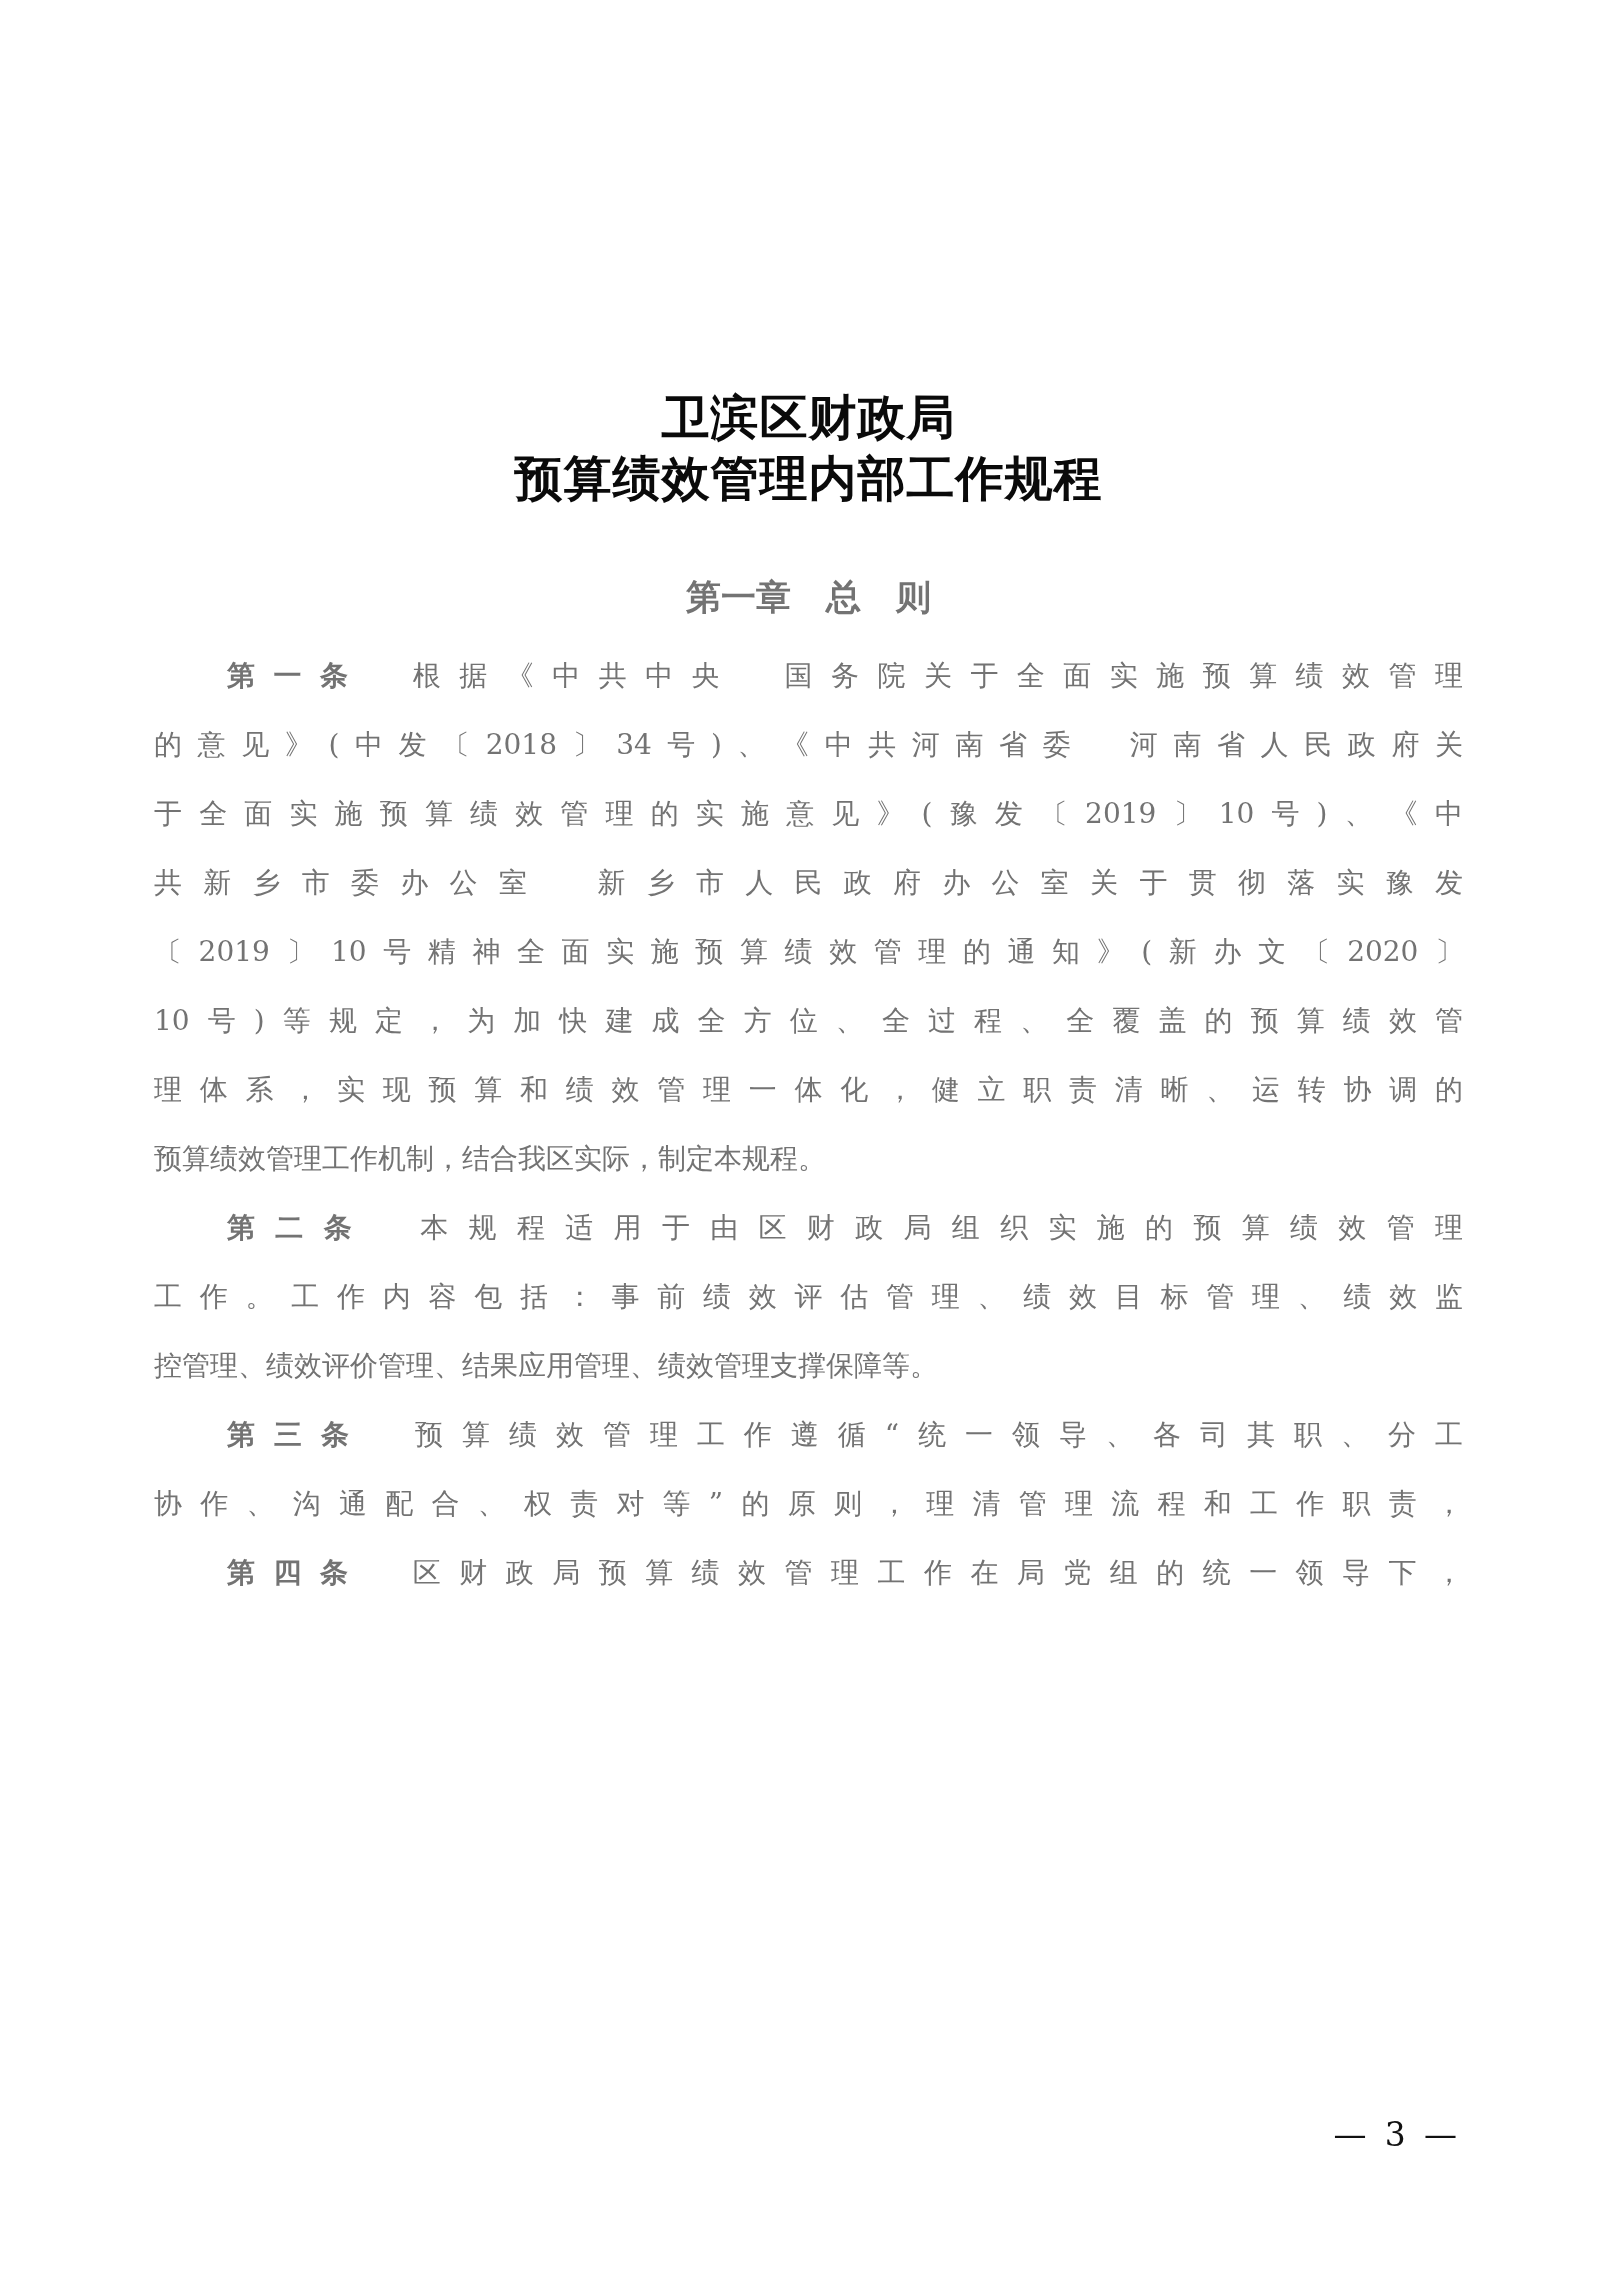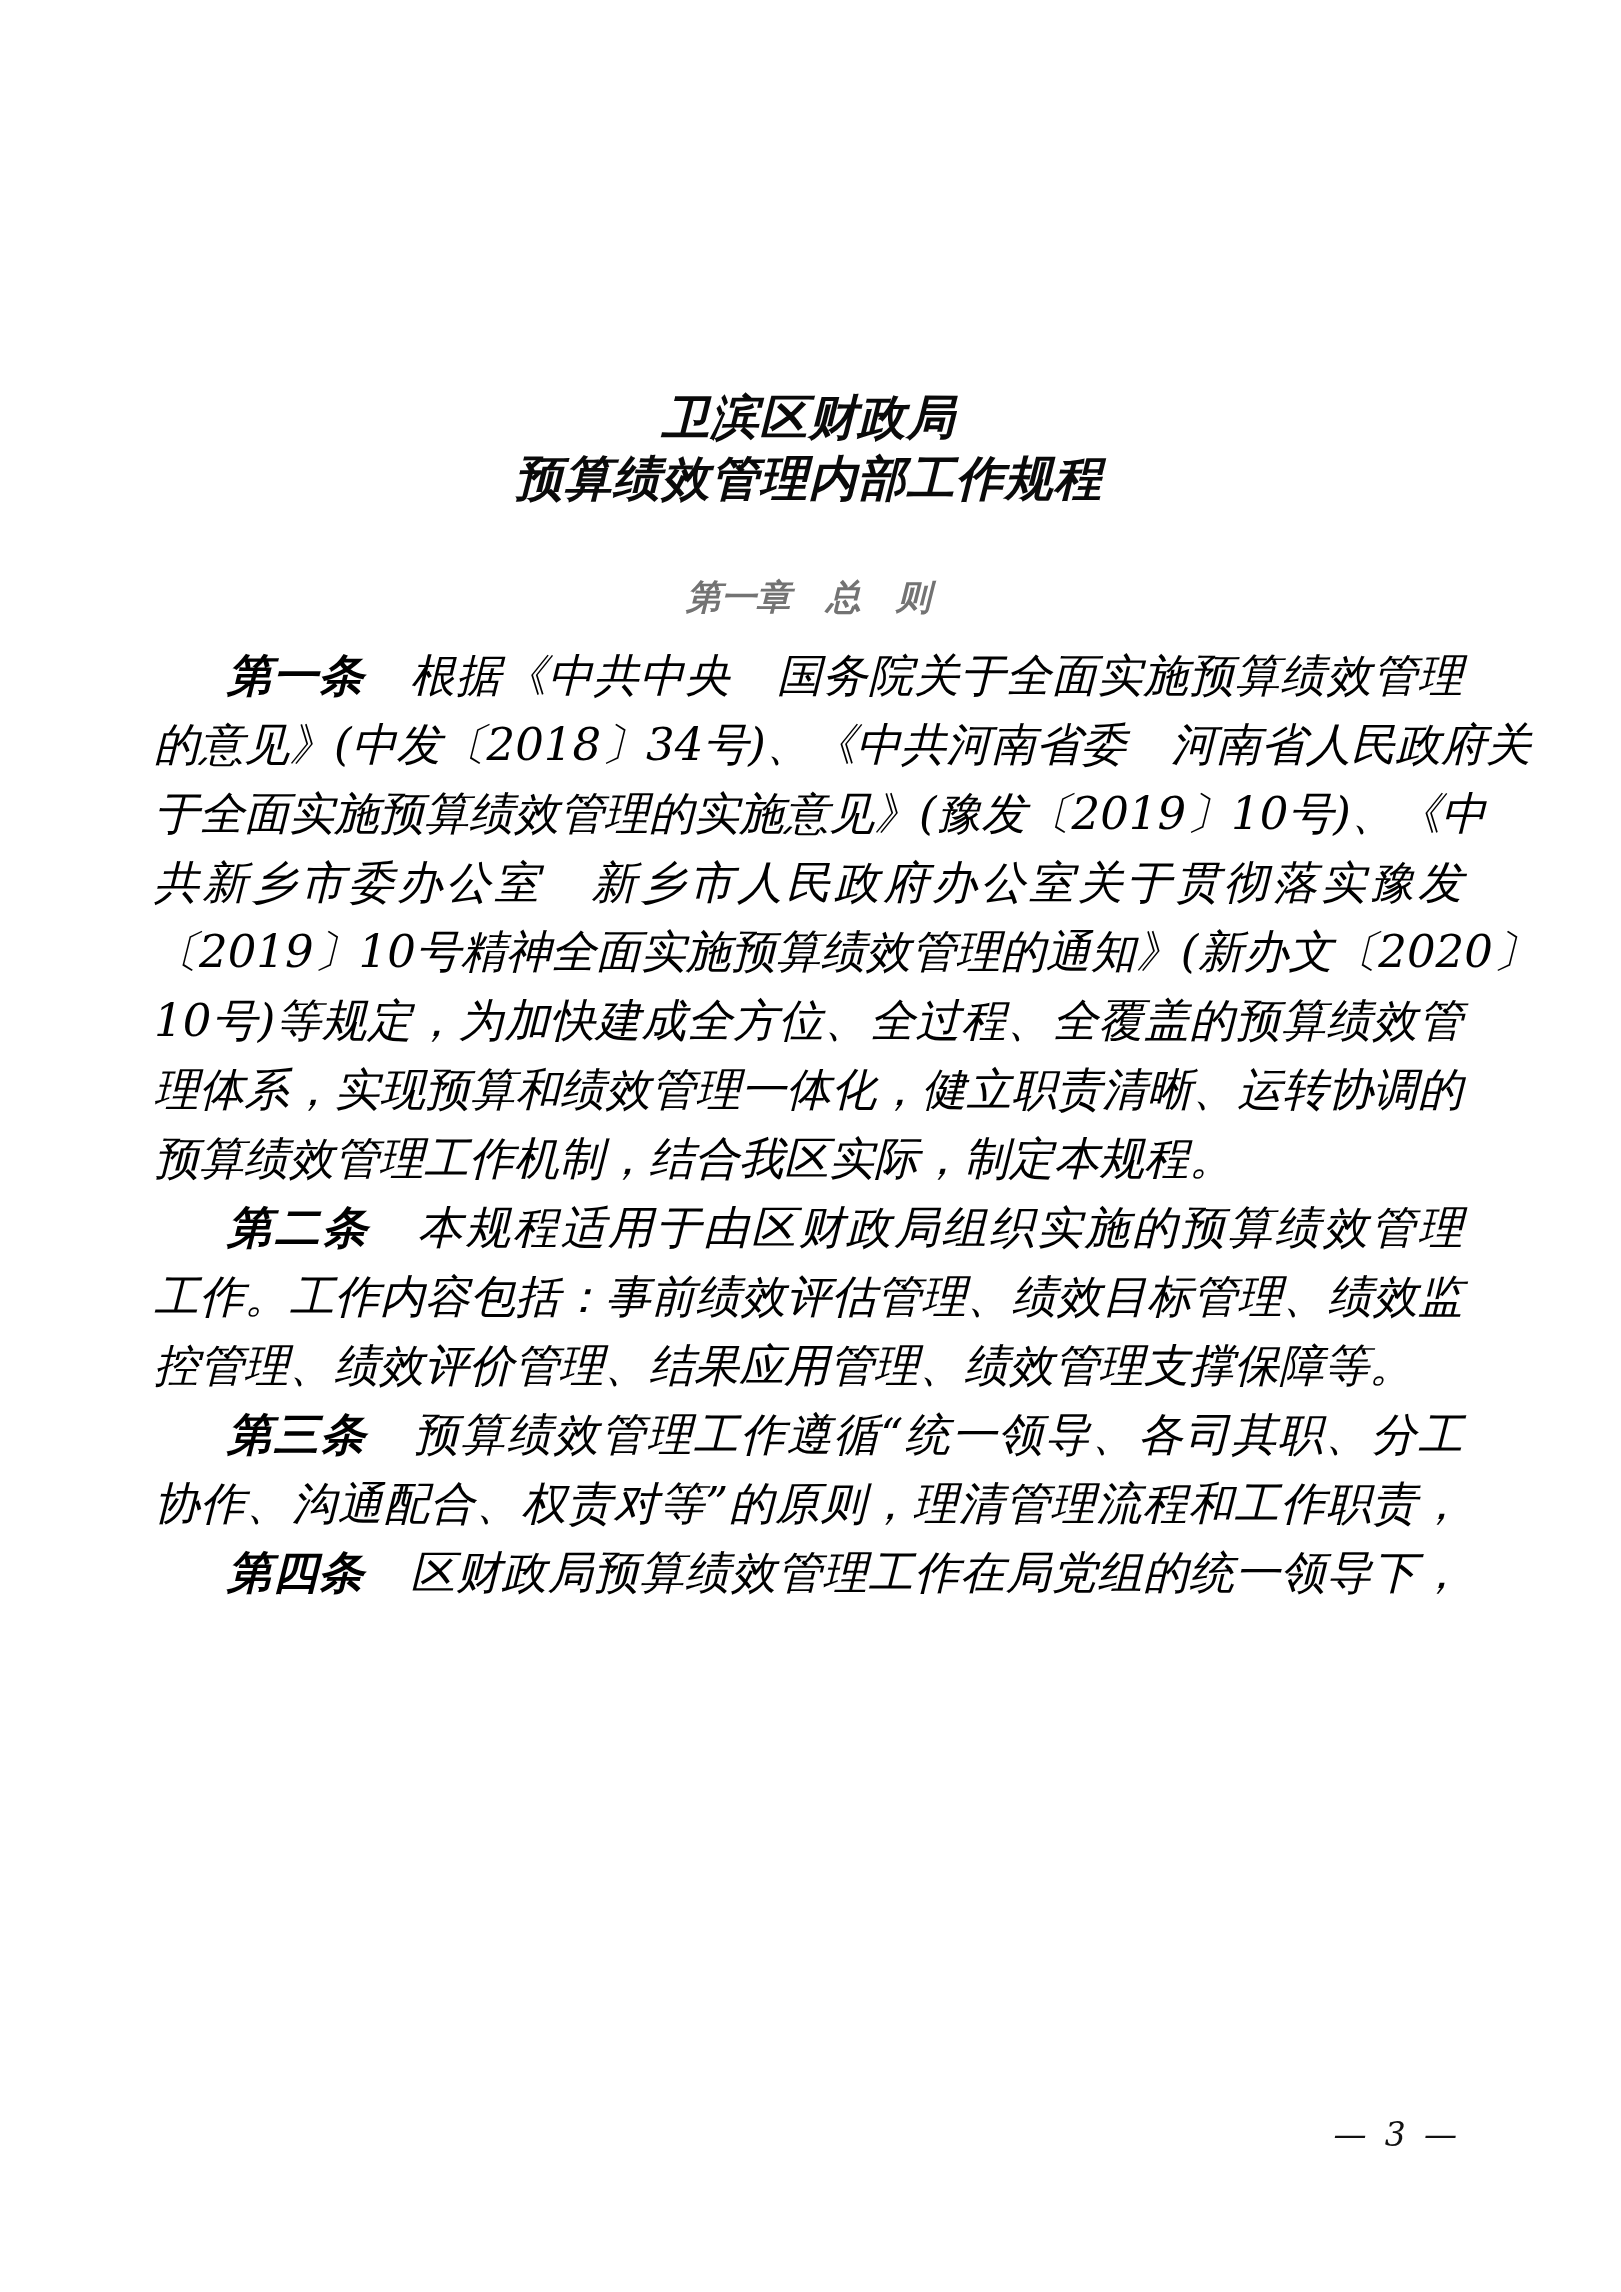--- a/index.html
+++ b/index.html
@@ -13,21 +13,20 @@
     color: #000000;
   }
   .page {
     position: relative;
     width: 1621px;
     height: 2198px;
     margin: 0 auto;
     background: #ffffff;
     overflow: hidden;
     box-sizing: border-box;
-    font-style: italic;
   }
   .content {
     position: absolute;
     left: 154px;
     top: 0;
     width: 1309px;  
     height: 2293px;
   }
 
   
@@ -55,23 +54,23 @@
     line-height: 47px;
     white-space: pre;
     color: #737373;
   }
   .chapter.ch1 { margin-top: 65px; }
   .chapter.ch2 { margin-top: 17.6px; margin-bottom: 5.9px; }
 
   
   .para {
     font-family: "DejaVu Serif", "Liberation Serif", serif;
-    font-size: 45px;
+    font-size: 28px;
     line-height: 69px;
-    color: #000000;
+    color: #737373;
     margin: 0;
   }
   .para .ln {
     display: block;
     white-space: pre;
     text-align: justify;
     text-align-last: justify;
     text-justify: inter-character;
   }
   .para .ln.last {

